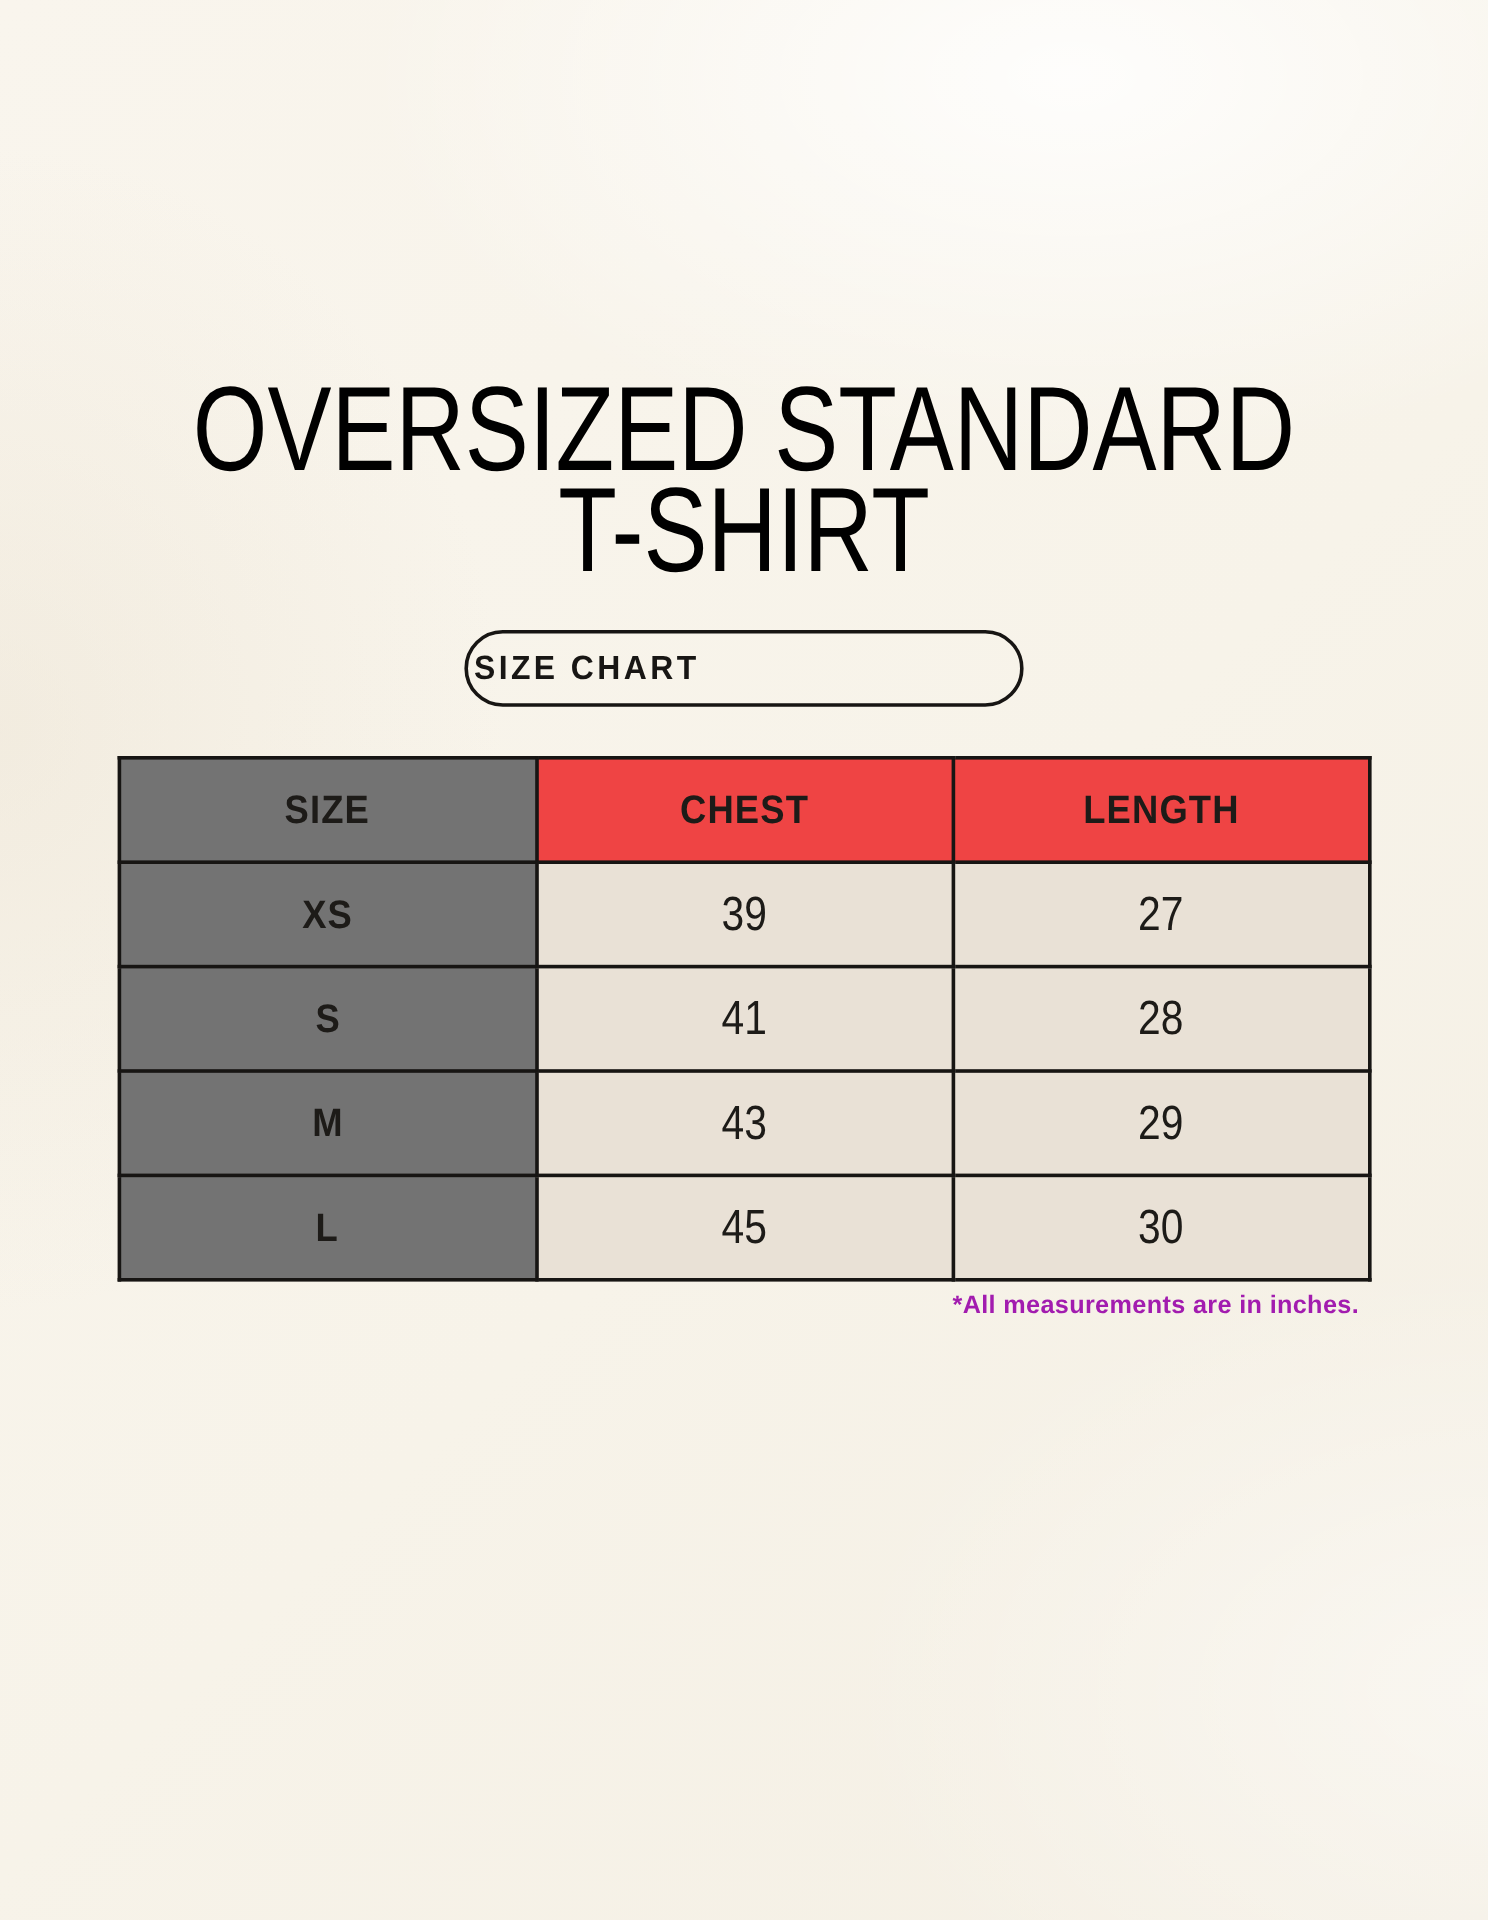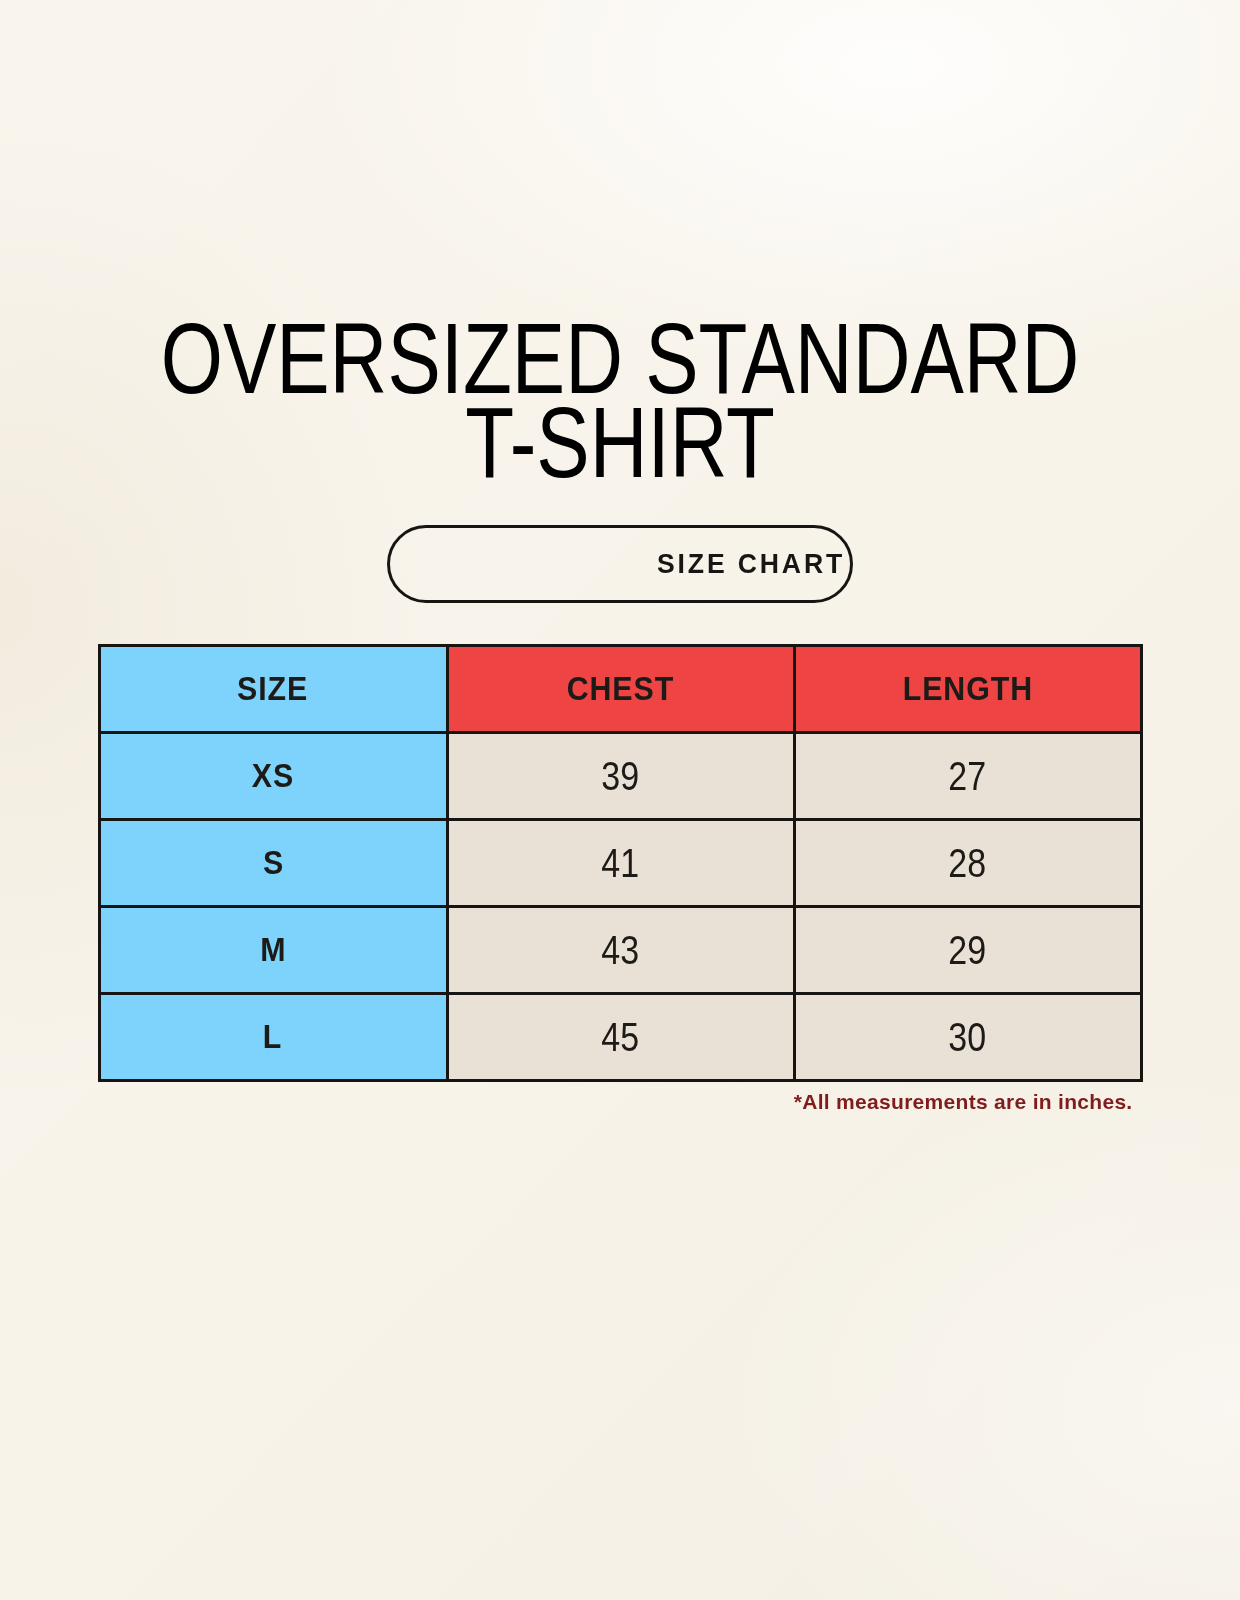--- a/index.html
+++ b/index.html
@@ -31,27 +31,27 @@
   }
   .title-line {
     display: block;
     transform: scaleX(0.8);
     transform-origin: 50% 50%;
     white-space: nowrap;
   }
 
   .pill {
     width: 466px;
-    height: 78px;
+    height: 64px;
     margin: 41px auto 16px auto;
     border: 3px solid #171513;
     border-radius: 44px;
     display: flex;
     align-items: center;
-    justify-content: flex-end;
+    justify-content: flex-start;
     background: transparent;
   }
   .pill-label {
     font-size: 28px;
     font-weight: 700;
     letter-spacing: 3px;
     transform: scaleX(0.95);
     color: #181614;
   }
 
@@ -64,21 +64,21 @@
   .size-table td, .size-table th {
     border: 3px solid #171513;
     height: 87px;
     text-align: center;
     vertical-align: middle;
   }
   .col-size   { width: 33.4%; }
   .col-chest  { width: 33.3%; }
   .col-length { width: 33.3%; }
 
-  .cell-sizecol { background: #7dd3fc; }
+  .cell-sizecol { background: #737373; }
   .cell-accent  { background: #ef4444; }
   .cell-data    { background: #e9e1d6; }
 
   .hdr-text, .size-label {
     display: inline-block;
     font-size: 33px;
     font-weight: 700;
     letter-spacing: 1px;
     transform: scaleX(0.92);
     color: #1d1b18;
@@ -95,21 +95,21 @@
     width: 1045px;
     margin: 8px auto 0 auto;
     text-align: right;
   }
   .footnote {
     display: inline-block;
     padding-right: 10px;
     font-size: 21px;
     font-weight: 700;
     letter-spacing: 0.3px;
-    color: #7f1d1d;
+    color: #a21caf;
   }
 </style>
 </head>
 <body>
 
 <div class="page">
 
   <h1 class="title">
     <span class="title-line">OVERSIZED STANDARD</span>
     <span class="title-line">T-SHIRT</span>

